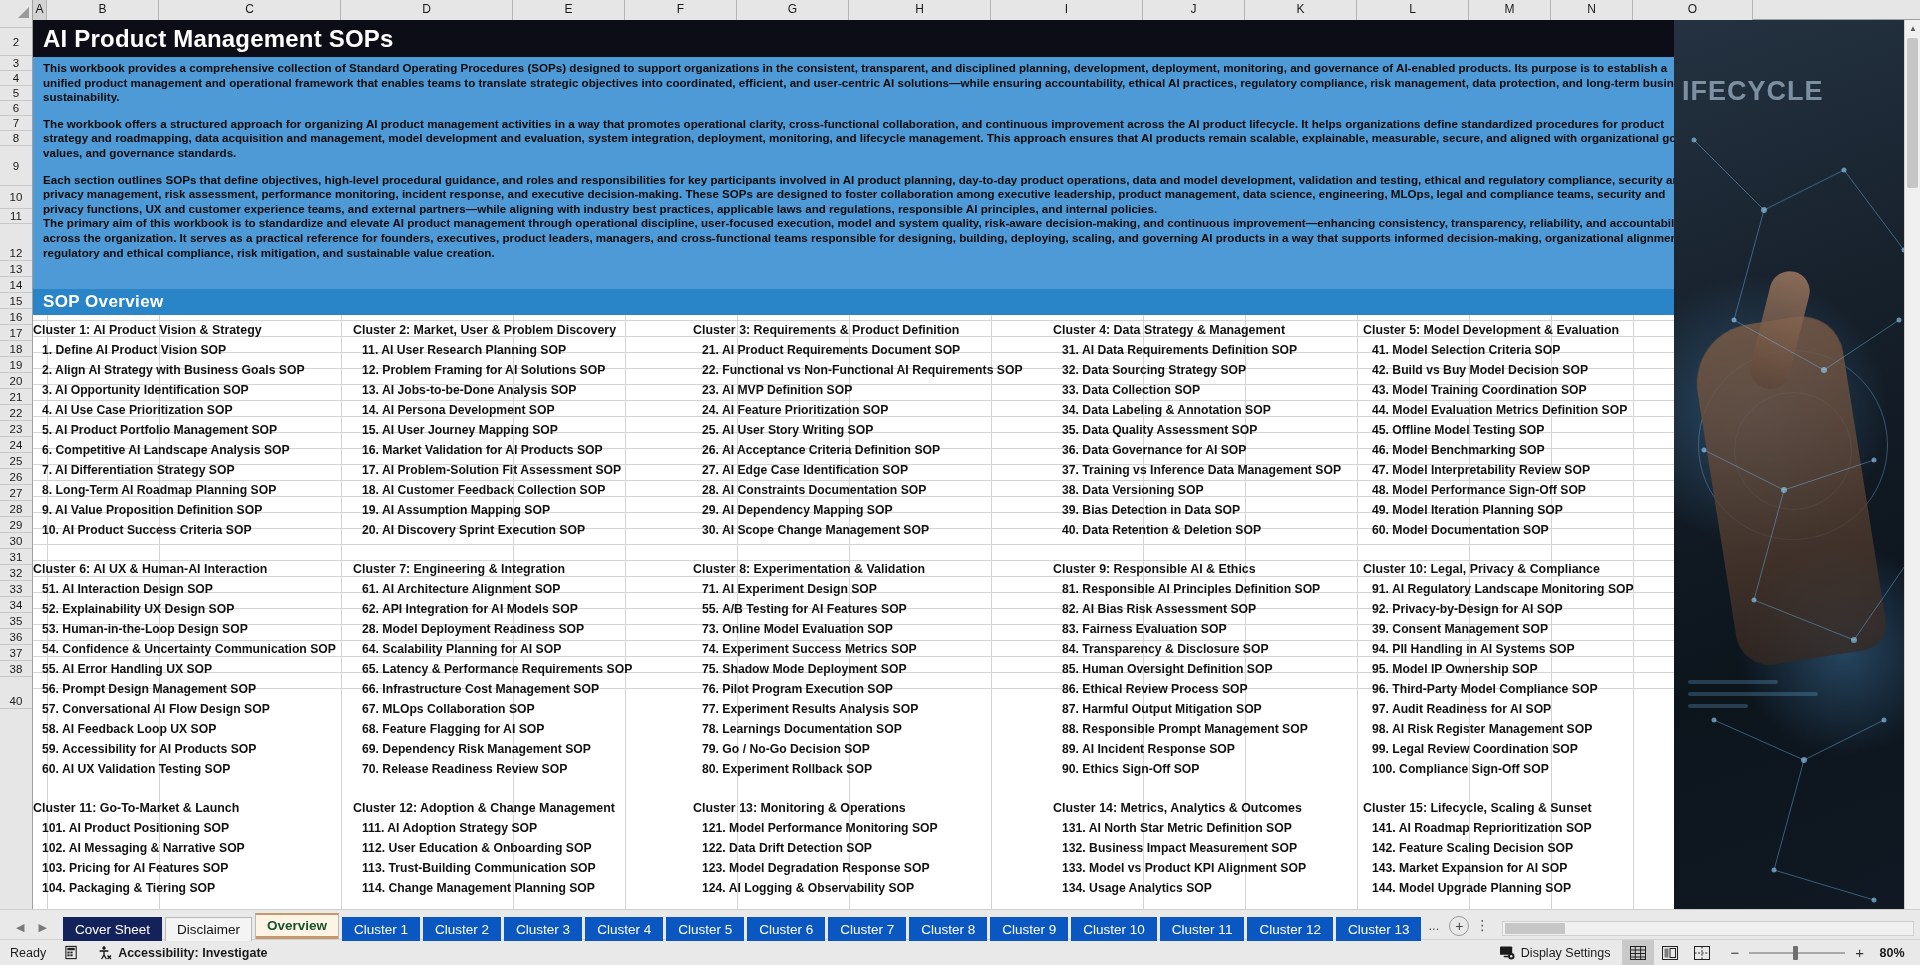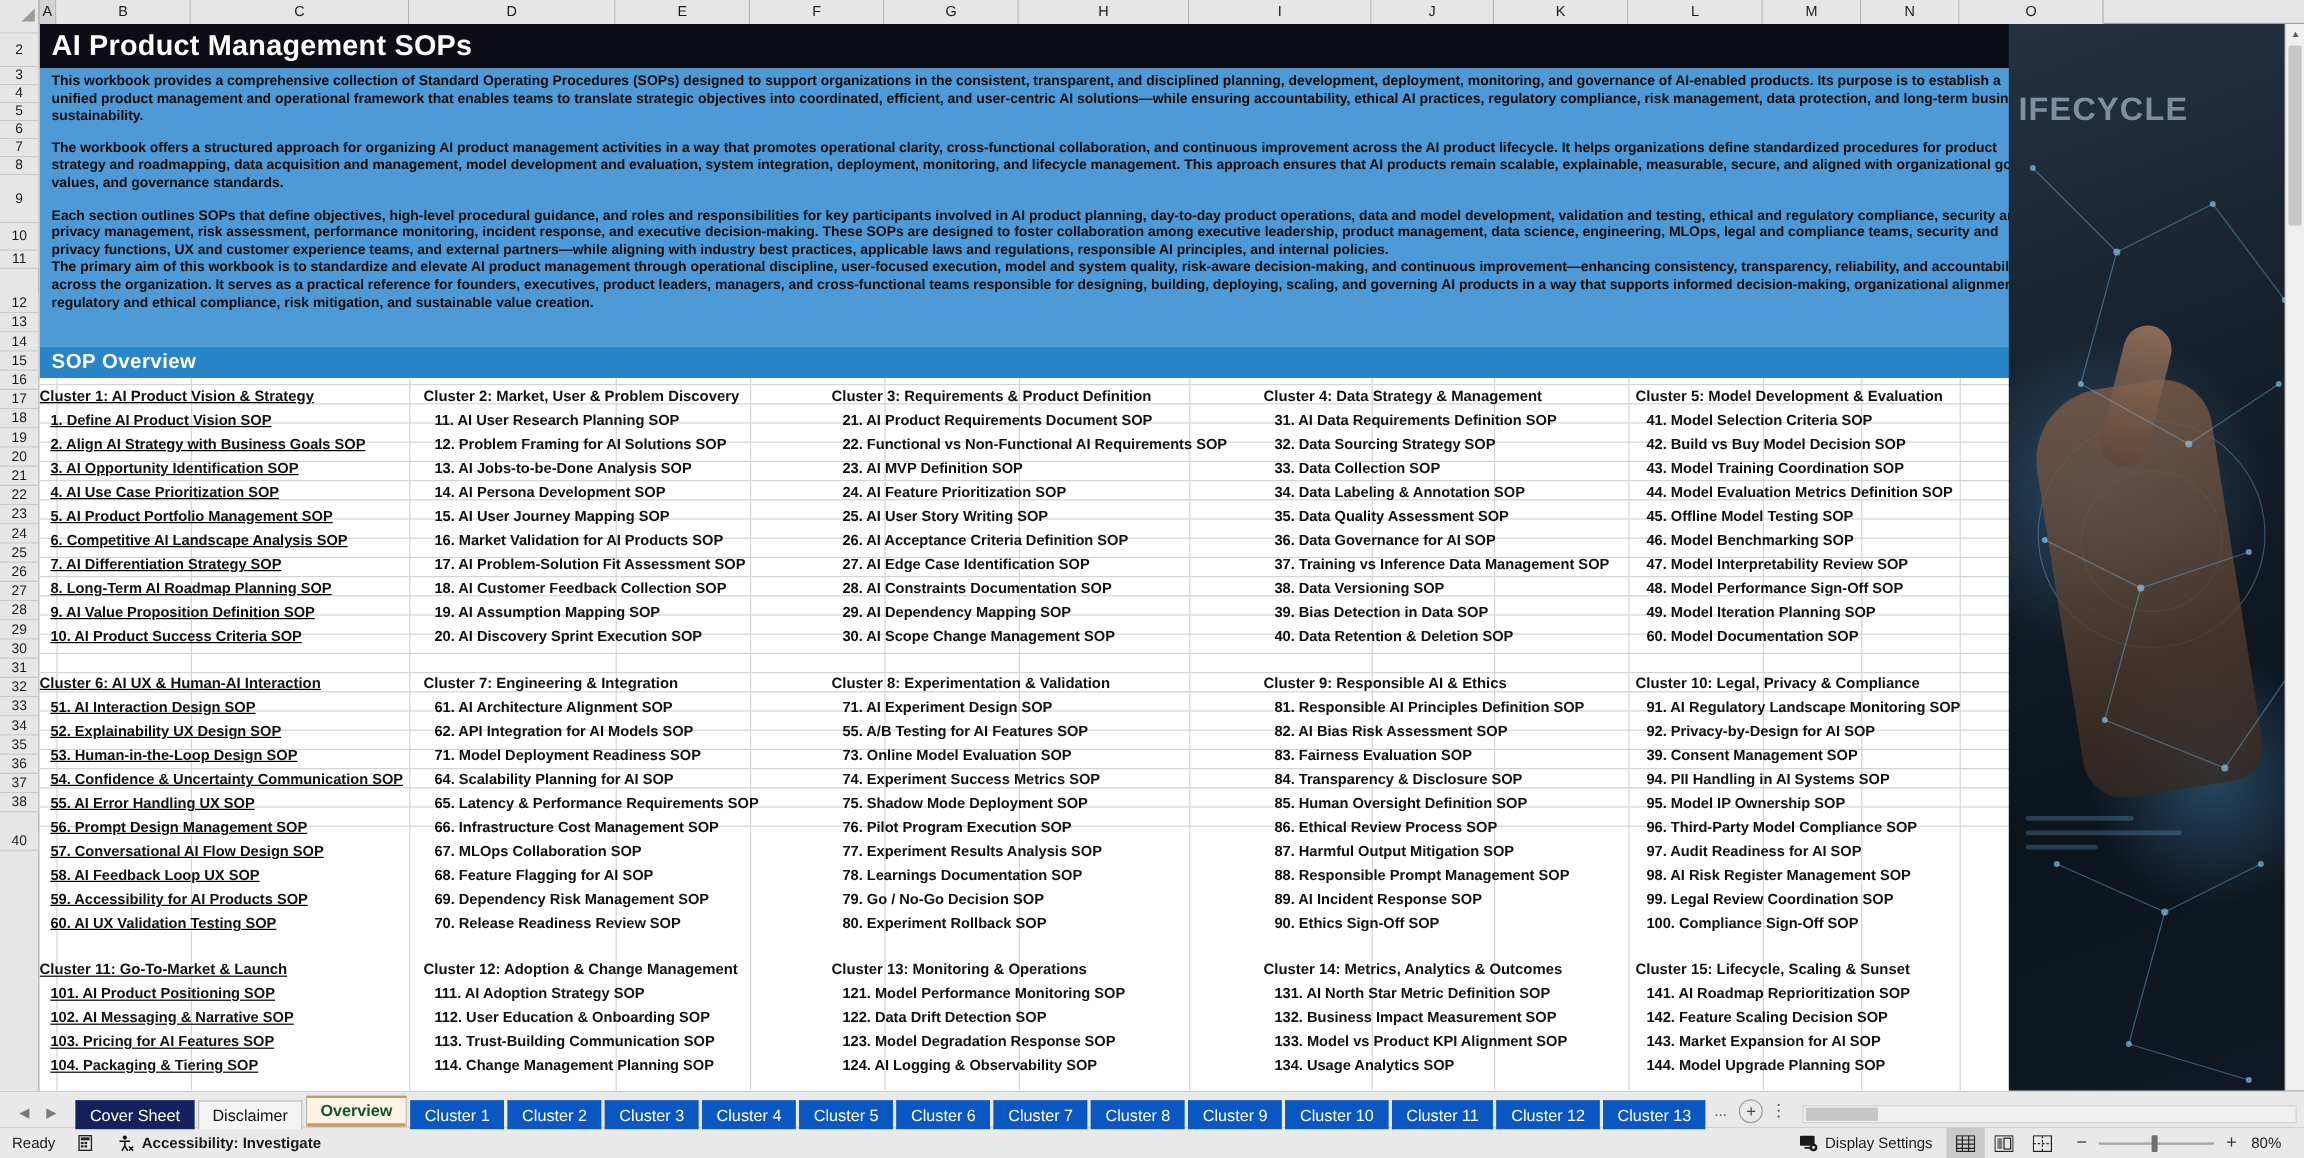--- a/index.html
+++ b/index.html
@@ -66,21 +66,21 @@
     position: absolute; left: 0; top: 269px; width: 1674px; height: 26px;
     background: #2a84c8; display: flex; align-items: center; padding-left: 10px;
   }
   .overview-band .t { color: #ffffff; font-size: 17px; font-weight: bold; letter-spacing: .4px; }
 
   
   .clusters { position: absolute; left: 0; top: 300px; width: 1674px; }
   .crow { display: flex; }
   .crow + .crow { margin-top: 19px; }
   .ccol { flex: 0 0 auto; }
-  .ccol.c1 { width: 320px; text-decoration: underline; }
+  .ccol.c1 { width: 320px; }
   .ccol.c2 { width: 340px; }
   .ccol.c3 { width: 360px; }
   .ccol.c4 { width: 310px; }
   .ccol.c5 { width: 344px; }
   .ch {
     font-size: 12.4px; font-weight: bold; color: #111; height: 20px; line-height: 20px;
     white-space: nowrap;
   }
   .ci {
     font-size: 12.2px; font-weight: bold; color: #111; height: 20px; line-height: 20px;
@@ -185,21 +185,21 @@
   }
   .sb-viewbtn.on { background: #c9c9c9; }
   .zoomctl { display: flex; align-items: center; gap: 10px; padding: 0 12px; }
   .zoomctl .minus, .zoomctl .plus { font-size: 15px; color: #333; }
   .zslider { position: relative; width: 96px; height: 14px; display: flex; align-items: center; }
   .zslider .track { height: 2px; background: #a8a8a8; width: 100%; }
   .zslider .mid { position: absolute; left: 47px; top: 2px; width: 1px; height: 10px; background: #a8a8a8; }
   .zslider .knob {
     position: absolute; left: 44px; top: 0; width: 5px; height: 14px; background: #6f6f6f; border-radius: 1px;
   }
-  .zoompct { width: 44px; text-align: left; padding-right: 12px; font-size: 12.5px; }
+  .zoompct { width: 44px; text-align: center; padding-right: 12px; font-size: 12.5px; font-weight: bold; }
 </style>
 </head>
 <body>
 
 <div class="app">
 
   <div class="colhead-row">
     <div class="corner-cell"></div>
     <div id="colheads" style="display:flex;flex:1;">
         <div class="colhead sel" style="width: 14px;">A</div>
@@ -418,21 +418,21 @@
               <div class="ci">56. Prompt Design Management SOP</div>
               <div class="ci">57. Conversational AI Flow Design SOP</div>
               <div class="ci">58. AI Feedback Loop UX SOP</div>
               <div class="ci">59. Accessibility for AI Products SOP</div>
               <div class="ci">60. AI UX Validation Testing SOP</div>
             </div>
             <div class="ccol c2">
               <div class="ch">Cluster 7: Engineering &amp; Integration</div>
               <div class="ci">61. AI Architecture Alignment SOP</div>
               <div class="ci">62. API Integration for AI Models SOP</div>
-              <div class="ci">71. Model Deployment Readiness SOP</div>
+              <div class="ci">28. Model Deployment Readiness SOP</div>
               <div class="ci">64. Scalability Planning for AI SOP</div>
               <div class="ci">65. Latency &amp; Performance Requirements SOP</div>
               <div class="ci">66. Infrastructure Cost Management SOP</div>
               <div class="ci">67. MLOps Collaboration SOP</div>
               <div class="ci">68. Feature Flagging for AI SOP</div>
               <div class="ci">69. Dependency Risk Management SOP</div>
               <div class="ci">70. Release Readiness Review SOP</div>
             </div>
             <div class="ccol c3">
               <div class="ch">Cluster 8: Experimentation &amp; Validation</div>

